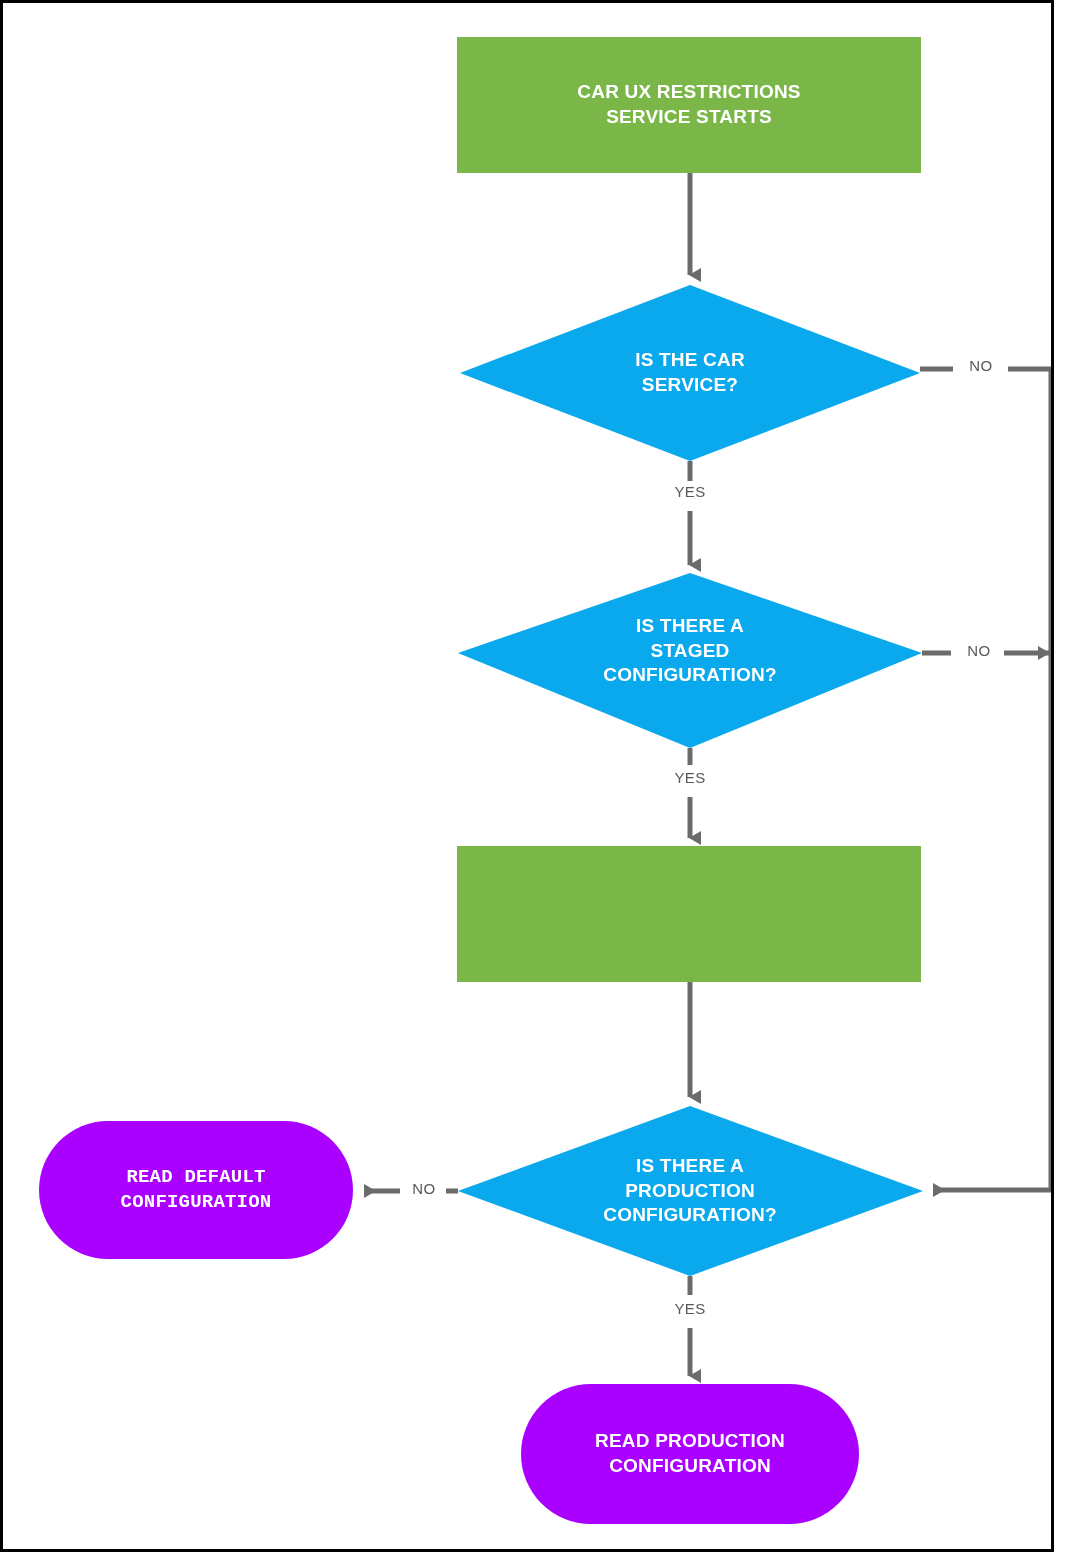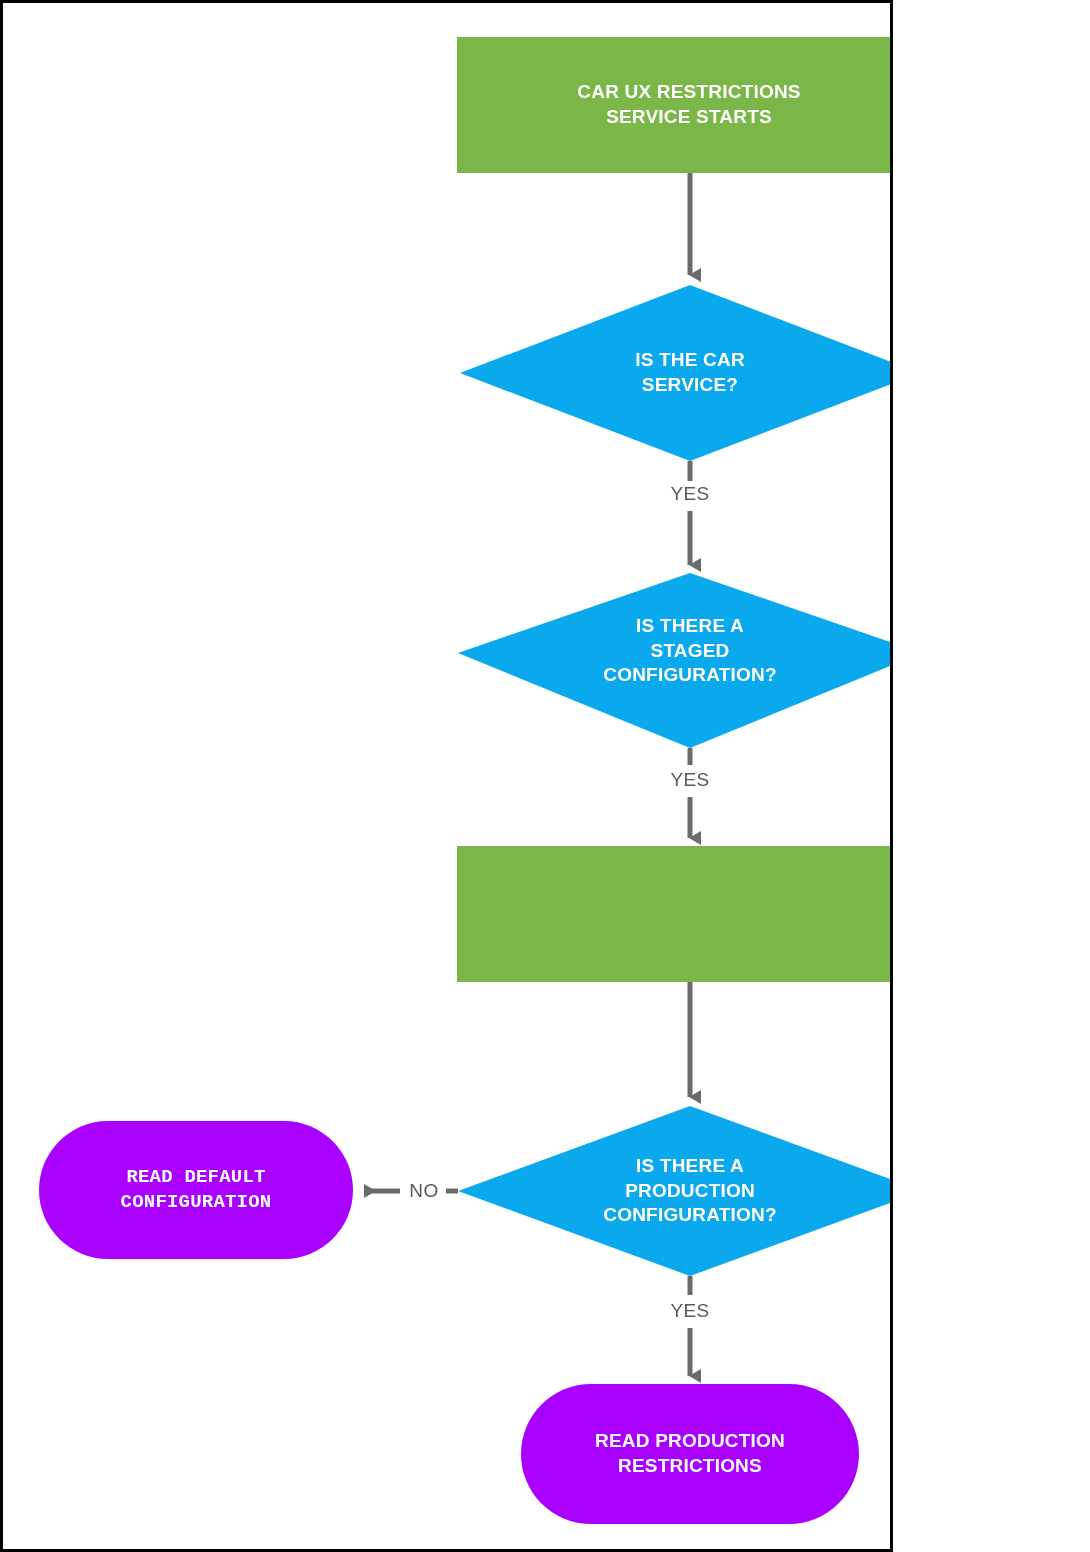--- a/index.html
+++ b/index.html
@@ -5,21 +5,21 @@
   html, body {
     margin: 0;
     padding: 0;
     background: #ffffff;
   }
   body {
     font-family: "Liberation Sans", sans-serif;
   }
   #canvas {
     position: relative;
-    width: 893px;
+    width: 1054px;
     height: 1552px;
     background: #ffffff;
     border: 3px solid #000000;
     box-sizing: border-box;
     overflow: hidden;
   }
   #flow-svg {
     position: absolute;
     left: 0;
     top: 0;
@@ -36,21 +36,21 @@
     font-weight: bold;
     font-size: 19px;
     line-height: 1.30;
     letter-spacing: 0.2px;
     pointer-events: none;
     white-space: pre-line;
   }
   .edge-label {
     position: absolute;
     color: #595959;
-    font-size: 19px;
+    font-size: 15px;
     font-weight: normal;
     letter-spacing: 0.4px;
     text-align: center;
     background: #ffffff;
     line-height: 1;
   }
 </style>
 </head>
 <body>
 
@@ -120,21 +120,21 @@
 
 
   <div class="node-label" style="left:487px; top:1118px; width:400px; height:140px;">IS THERE A
 PRODUCTION
 CONFIGURATION?</div>
 
   <div class="node-label" style="left:36px; top:1118px; width:314px; height:138px;font-family:Liberation Mono, monospace;">READ DEFAULT
 CONFIGURATION</div>
 
   <div class="node-label" style="left:518px; top:1381px; width:338px; height:140px;">READ PRODUCTION
-RESTRICTIONS</div>
+CONFIGURATION</div>
 
   <div class="edge-label" style="left:645px; top:481px; width:84px;">YES</div>
 
   <div class="edge-label" style="left:953px; top:355px; width:50px;">NO</div>
 
   <div class="edge-label" style="left:645px; top:767px; width:84px;">YES</div>
 
   <div class="edge-label" style="left:951px; top:640px; width:50px;">NO</div>
 
   <div class="edge-label" style="left:645px; top:1298px; width:84px;">YES</div>

